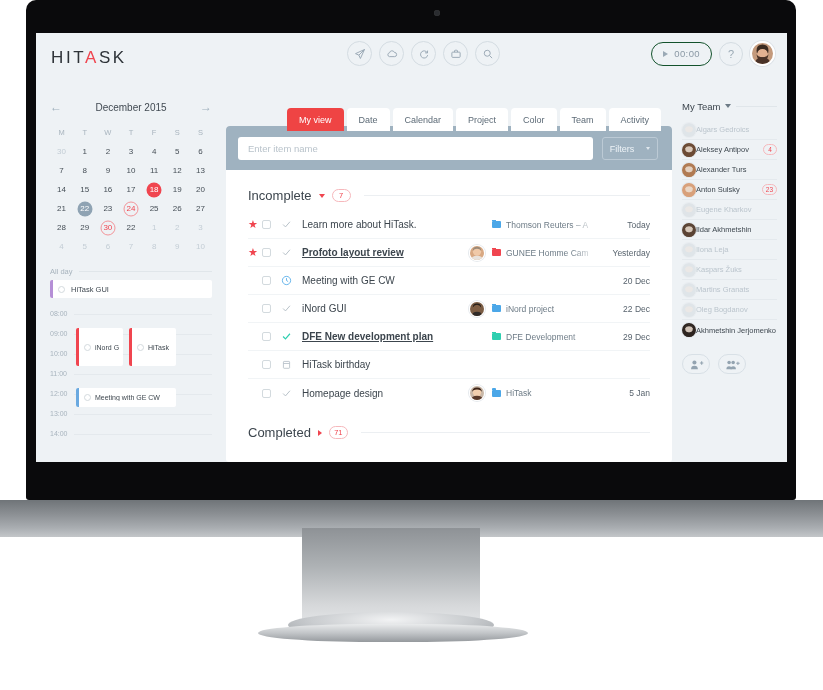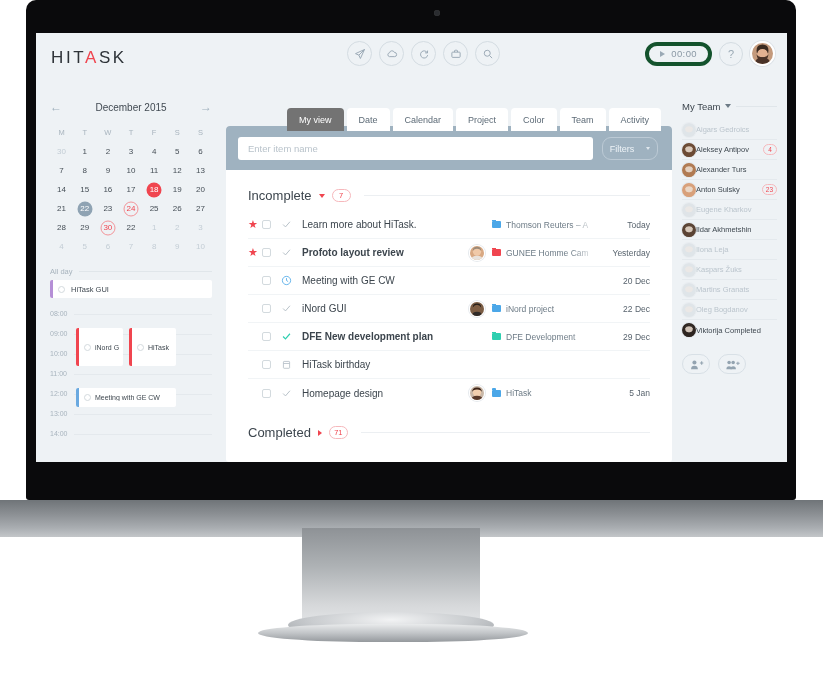--- a/index.html
+++ b/index.html
@@ -51,47 +51,47 @@
   .logo { position:absolute; left:15px; top:15px; font-size:17px; letter-spacing:2.6px;
           color:#2e3338; font-weight:400; }
   .logo .accent { color:#f0454f; }
 
   .tool-icons { position:absolute; left:311px; top:8px; display:flex; gap:7px; }
   .tool-btn { width:25px; height:25px; border-radius:50%; border:1px solid #d4dce2;
               display:flex; align-items:center; justify-content:center; background:transparent; cursor:pointer; }
   .tool-btn svg { width:12px; height:12px; fill:none; stroke:#9aa9b5; stroke-width:1.3; }
 
   .header-right { position:absolute; right:12px; top:8px; display:flex; align-items:center; gap:7px; }
-  .timer-pill { height:24px; padding:0 11px; border-radius:12px; border:4px solid #14532d;
+  .timer-pill { height:24px; padding:0 11px; border-radius:12px; border:1px solid #14532d;
                 display:flex; align-items:center; gap:6px; cursor:pointer; }
   .timer-pill .play { width:0;height:0;border-left:5px solid #9aa9b5;border-top:3.5px solid transparent;border-bottom:3.5px solid transparent; }
   .timer-pill span { font-size:9.5px; color:#8b99a5; letter-spacing:.4px; }
   .help-btn { width:24px; height:24px; border-radius:50%; border:1px solid #d4dce2;
               display:flex; align-items:center; justify-content:center; font-size:11px;
               color:#9aa9b5; cursor:pointer; }
   .avatar-hdr { width:25px; height:25px; border-radius:50%; overflow:hidden;
                 border:2px solid #fff; box-shadow:0 0 0 1px #dde3e8; }
 
   
   .tabs { position:absolute; left:251px; top:75px; display:flex; gap:3px; z-index:4; }
   .tab { height:23px; padding:0 12px; background:#fff; border-radius:4px 4px 0 0;
          display:flex; align-items:center; font-size:9px; color:#5d6b77; cursor:pointer; }
-  .tab.active { background:#737373; color:#fff;text-align:right; }
+  .tab.active { background:#ef4444; color:#fff;text-align:right; }
 
   
   .main-panel { position:absolute; left:190px; top:93px; width:446px; height:336px;
                 background:#fff; border-radius:3px;padding-left:36px; }
   .search-bar { position:absolute; left:0; top:0; width:446px; height:44px;
                 background:#9fb2c0; border-radius:4px 4px 0 0; }
   .search-input { position:absolute; left:12px; top:11px; width:355px; height:23px;
                   background:#fff; border:none; border-radius:3px; padding:0 10px;
                   font-size:9.5px; color:#49555f; font-family:"Liberation Sans", sans-serif; }
   .search-input::placeholder { color:#b9c3cb; }
   .filters-btn { position:absolute; left:376px; top:11px; width:56px; height:23px;
-                 border:1px solid #bccad5; border-radius:9px; display:flex; align-items:center;
+                 border:1px solid #bccad5; border-radius:3px; display:flex; align-items:center;
                  justify-content:center; gap:12px; cursor:pointer; }
   .filters-btn span { font-size:9px; color:#eef3f7; }
   .filters-btn .caret { width:0;height:0;border-top:3px solid #dfe7ed;border-left:2.5px solid transparent;border-right:2.5px solid transparent; }
 
   
   .list-area { position:absolute; left:0; top:44px; width:446px; height:292px; padding:0 22px; }
   .section-head { display:flex; align-items:center; gap:7px; padding:18px 0 8px 0; }
   .section-title { font-size:13px; color:#3c454d; }
   .tri-down { width:0;height:0;border-top:4px solid #f0454f;border-left:3px solid transparent;border-right:3px solid transparent; }
   .tri-right { width:0;height:0;border-left:4px solid #f0454f;border-top:3px solid transparent;border-bottom:3px solid transparent; }
@@ -101,21 +101,21 @@
   .rule { flex:1; height:1px; background:#eceff2; margin-left:6px; }
 
   .task-row { display:flex; align-items:center; height:28px; border-bottom:1px solid #f1f4f6; }
   .task-row:last-child { border-bottom:none; }
   .star { width:14px; font-size:11px; color:#f0454f; line-height:1; text-align:left; }
   .star.empty { color:transparent; }
   .chk { width:9px; height:9px; border:1px solid #d3dade; border-radius:2px; margin-right:8px; cursor:pointer; }
   .type-ico { width:14px; display:flex; align-items:center; justify-content:center; margin-right:9px; }
   .type-ico svg { width:11px; height:11px; }
   .task-name { font-size:10px; color:#3c454d; flex:1; white-space:nowrap; overflow:hidden; }
-  .task-name.bold { font-weight:bold; }
+  .task-name.bold { font-weight:bold;text-decoration:underline; }
   .task-avatar { width:16px; height:16px; border-radius:50%; overflow:hidden; margin-right:7px;
                  border:1.5px solid #fff; box-shadow:0 0 0 1px #e6eaee; }
   .proj { width:106px; display:flex; align-items:center; gap:5px; overflow:hidden;
           -webkit-mask-image: linear-gradient(90deg,#000 74%,transparent 100%);
           mask-image: linear-gradient(90deg,#000 74%,transparent 100%); }
   .folder { width:9px; height:7px; border-radius:1px 1px 1px 1px; flex:none; position:relative; }
   .folder:before { content:""; position:absolute; left:0; top:-2px; width:4px; height:2px; border-radius:1px 1px 0 0; background:inherit; }
   .proj-name { font-size:8.5px; color:#6d7b86; white-space:nowrap; }
   .due { width:52px; text-align:right; font-size:8.5px; color:#59646e; }
 
@@ -759,21 +759,21 @@
               </svg></div>
             <div class="m-name">Oleg Bogdanov</div>
           </div>
           <div class="member">
             <div class="m-av"><svg viewBox="0 0 20 20">
                 <rect width="20" height="20" fill="#2e2520"></rect>
                 <circle cx="10" cy="8" r="5.5" fill="#eddfd2" opacity="0.85"></circle>
                 <path d="M2 20 q0-6 8-6 q8 0 8 6Z" fill="#2e2520"></path>
                 <path d="M4 8 q0-6 6-6 q6 0 6 6 q-2-3.5-6-3.5 q-4 0-6 3.5Z" fill="#2e2520"></path>
               </svg></div>
-            <div class="m-name">Viktorija Completed</div>
+            <div class="m-name">Akhmetshin Jerjomenko</div>
           </div>
         </div>
       <div class="team-actions">
         <div class="act-btn">
           <svg viewBox="0 0 22 16">
             <circle cx="8" cy="5" r="3"></circle>
               <path d="M3 15 q0-5 5-5 q5 0 5 5Z"></path>
             <path d="M16 5 h5 v1.6 h-5z M17.8 3.2 h1.6 v5 h-1.6z"></path>
           </svg>
         </div>

